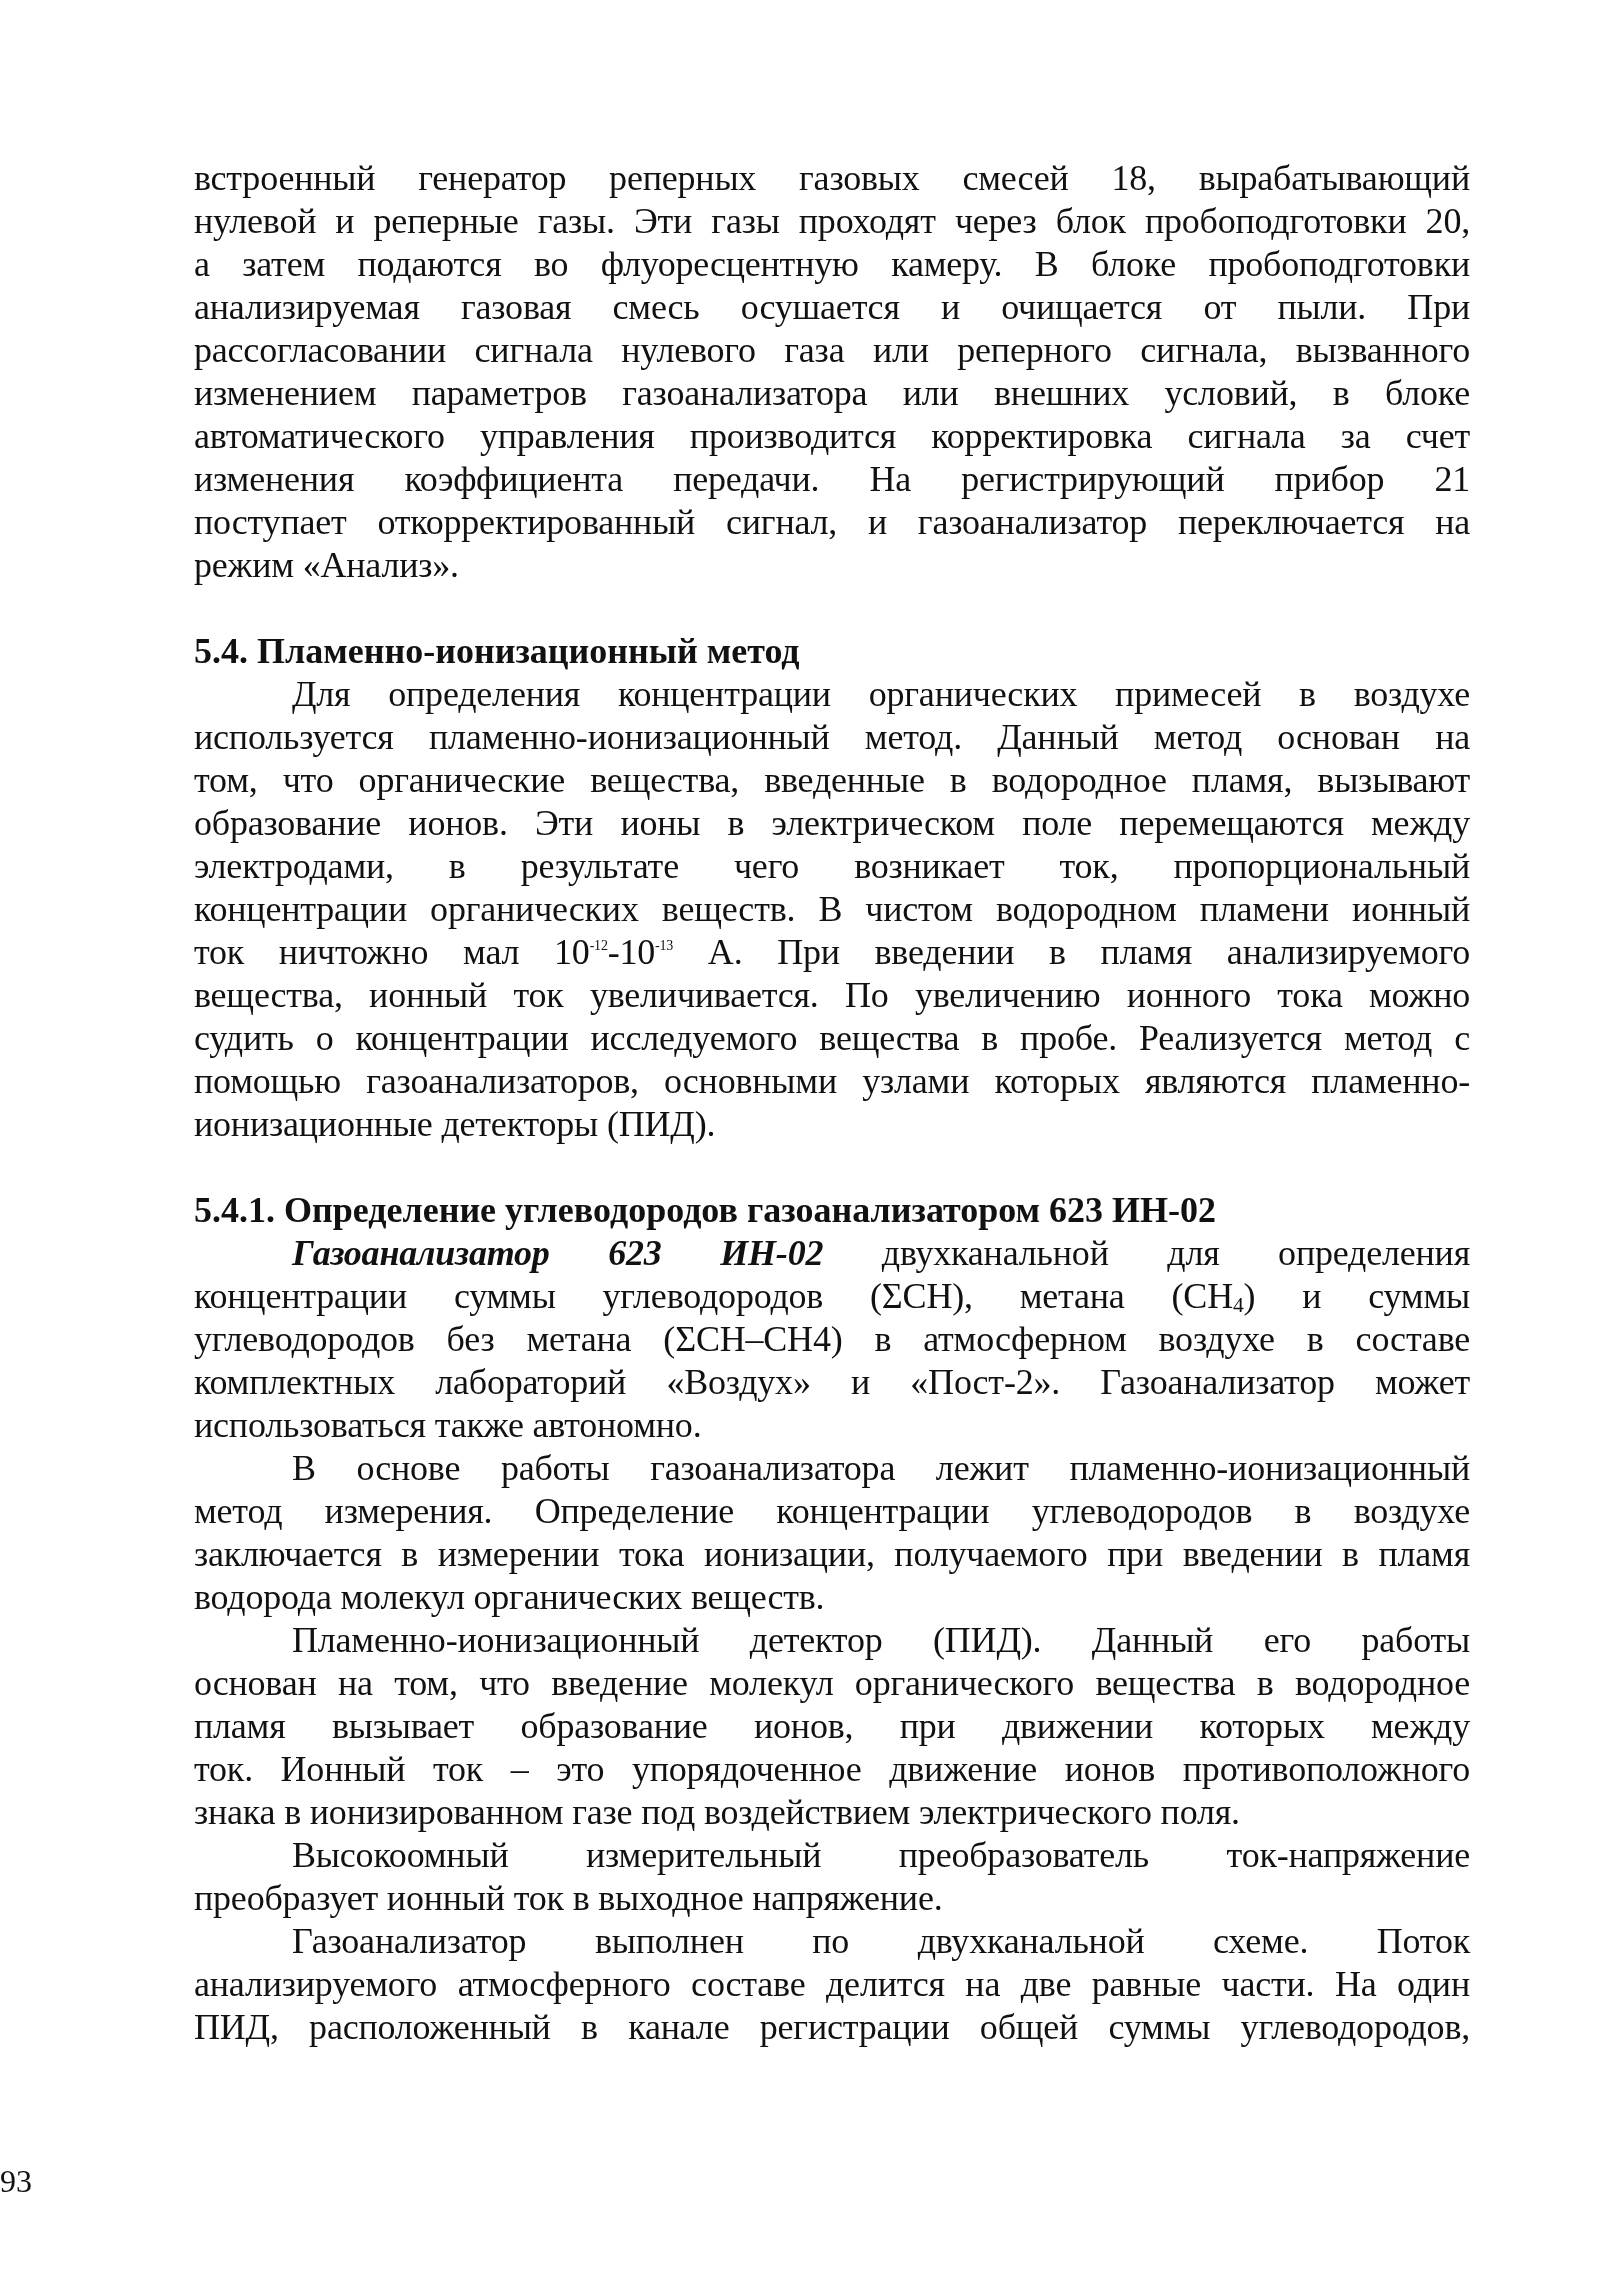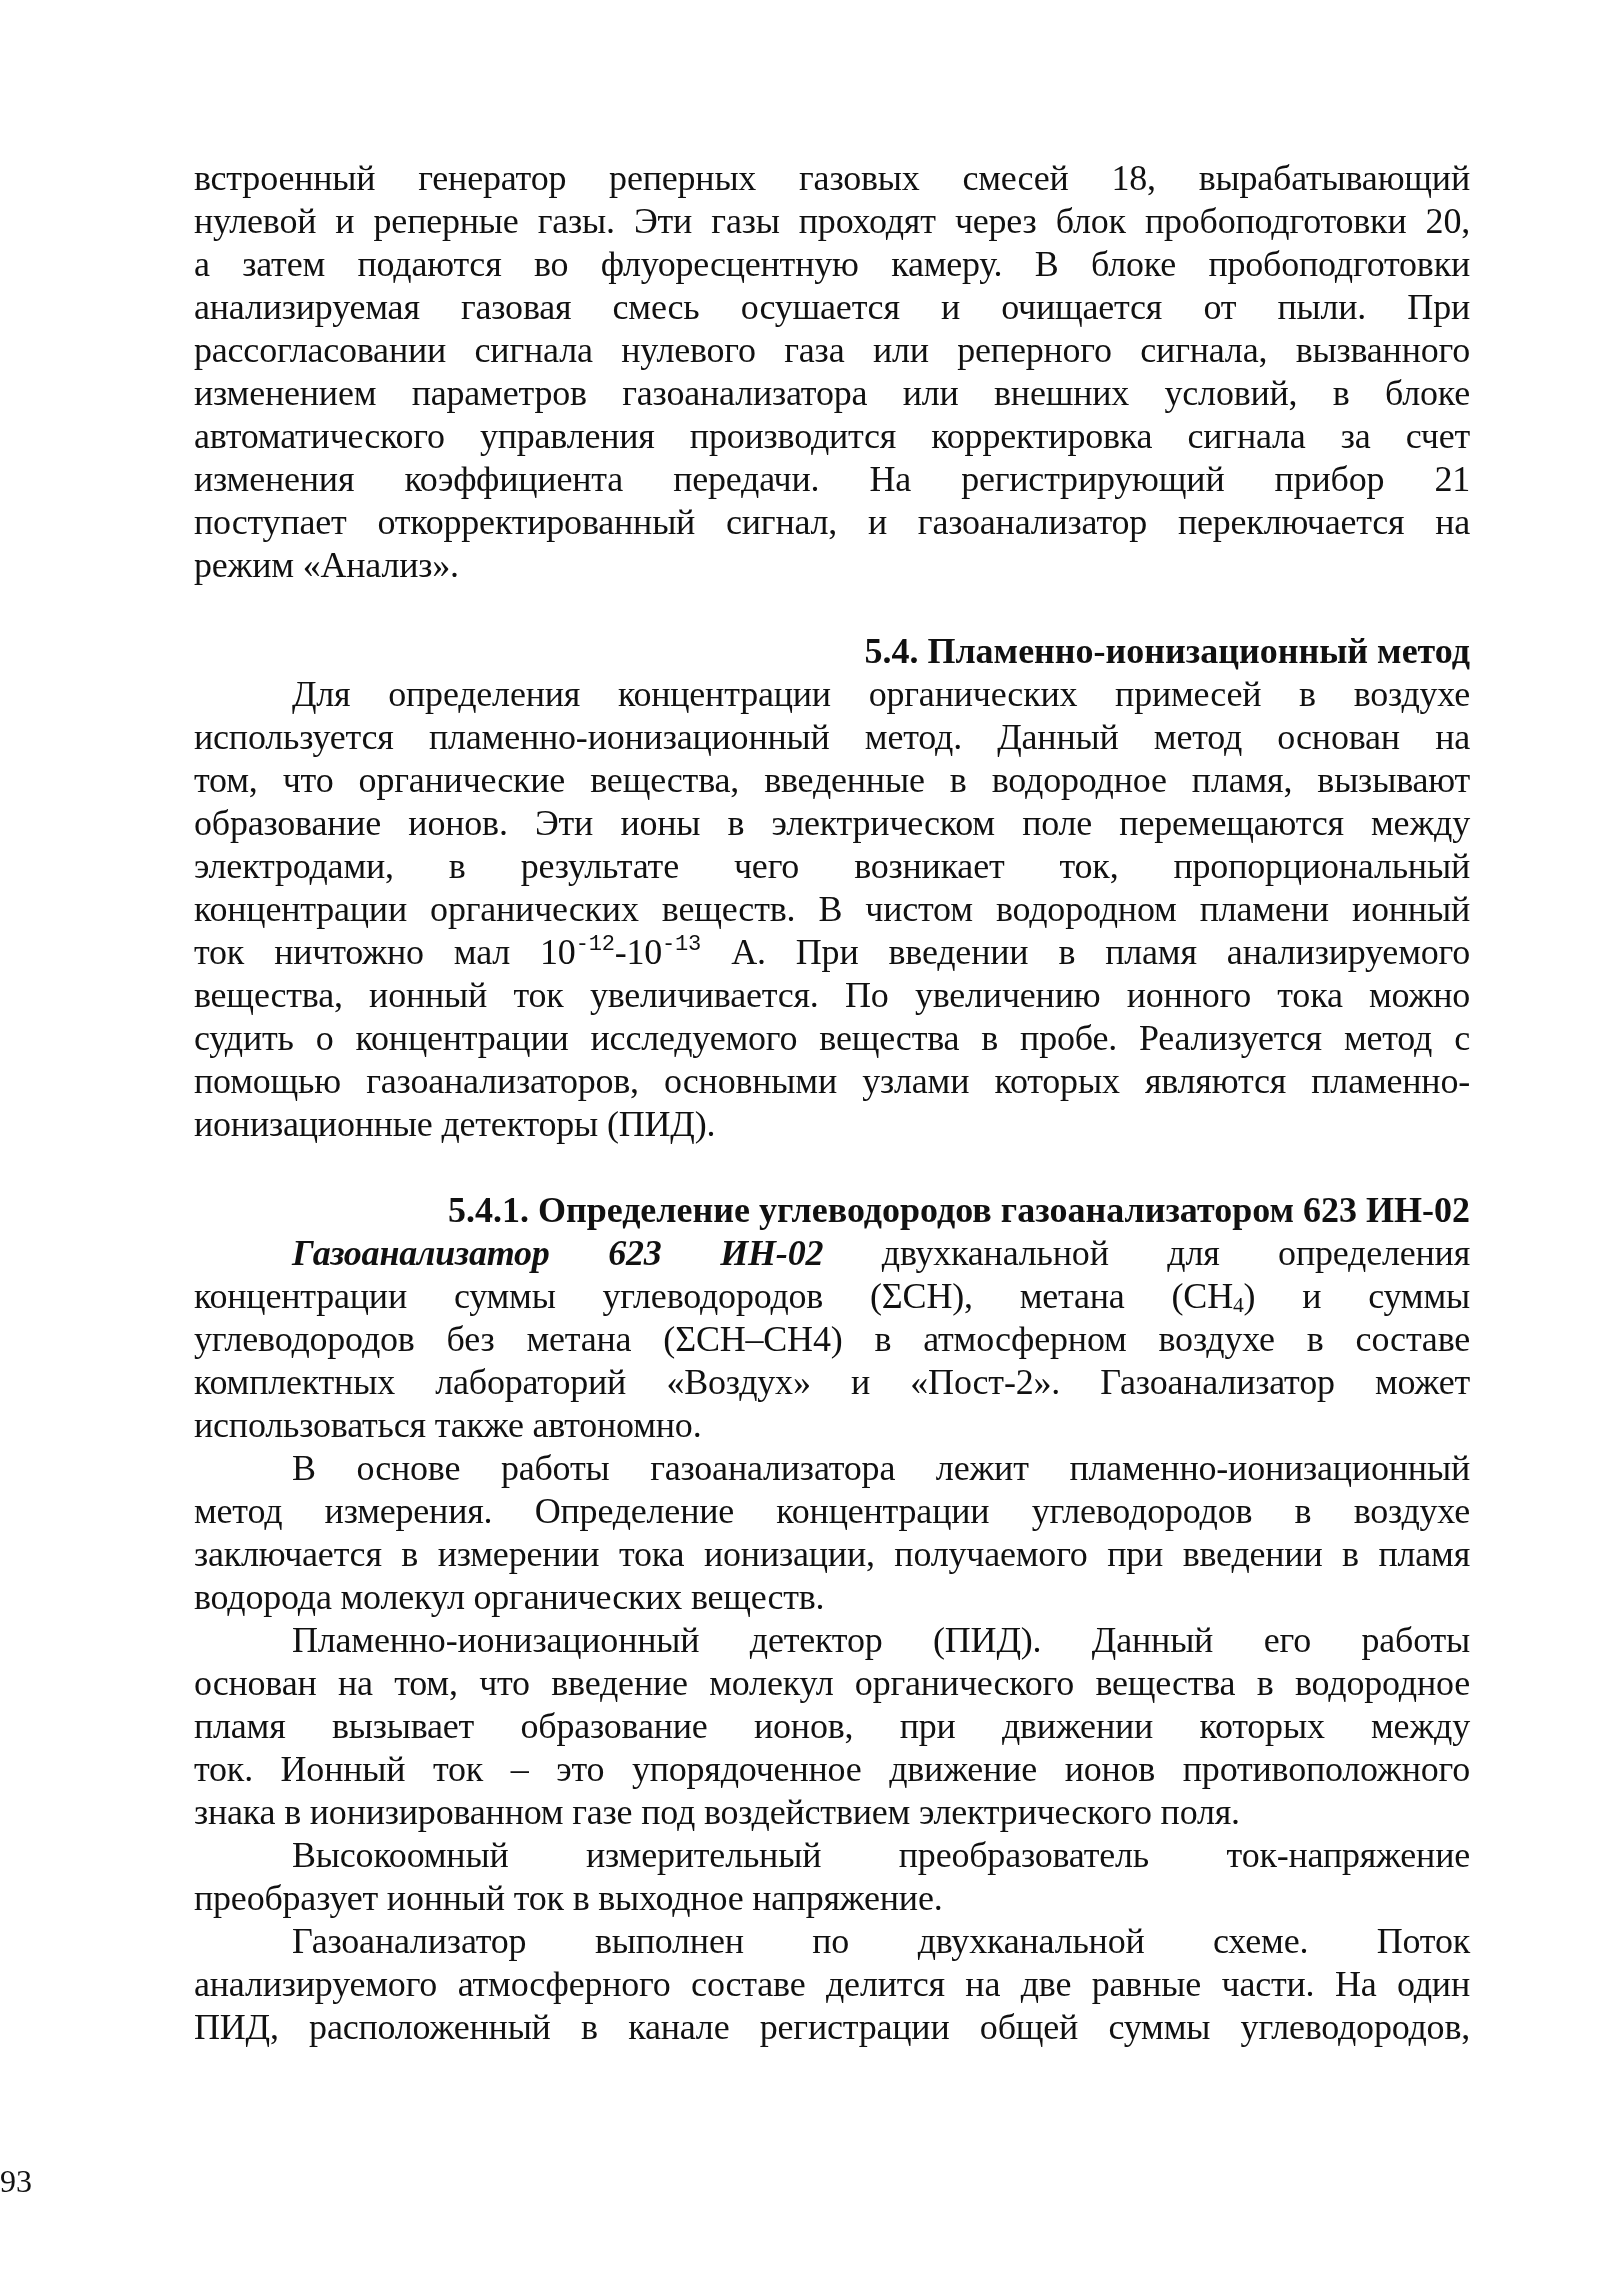--- a/index.html
+++ b/index.html
@@ -34,28 +34,28 @@
     text-align-last: left;
   }
   .line.indent {
     padding-left: 98px;
   }
   .heading {
     font-size: 36px;
     line-height: 43px;
     height: 43px;
     font-weight: bold;
-    text-align: right;
+    text-align: left;
     white-space: nowrap;
   }
   .gap {
     height: 43px;
   }
   .b { font-weight: bold; font-style: italic; }
-  sup { font-size: 22px; line-height: 0; vertical-align: 13.7px; font-family: Liberation Mono, monospace; }
+  sup { font-size: 14px; line-height: 0; vertical-align: 13.7px; }
   sub { font-size: 21.6px; line-height: 0; vertical-align: -3.9px; }
   .page-number {
     position: absolute;
     left: 0;
     width: 1621px;
     top: 2162px;
     font-size: 32px;
     line-height: 39px;
   }
 </style>

